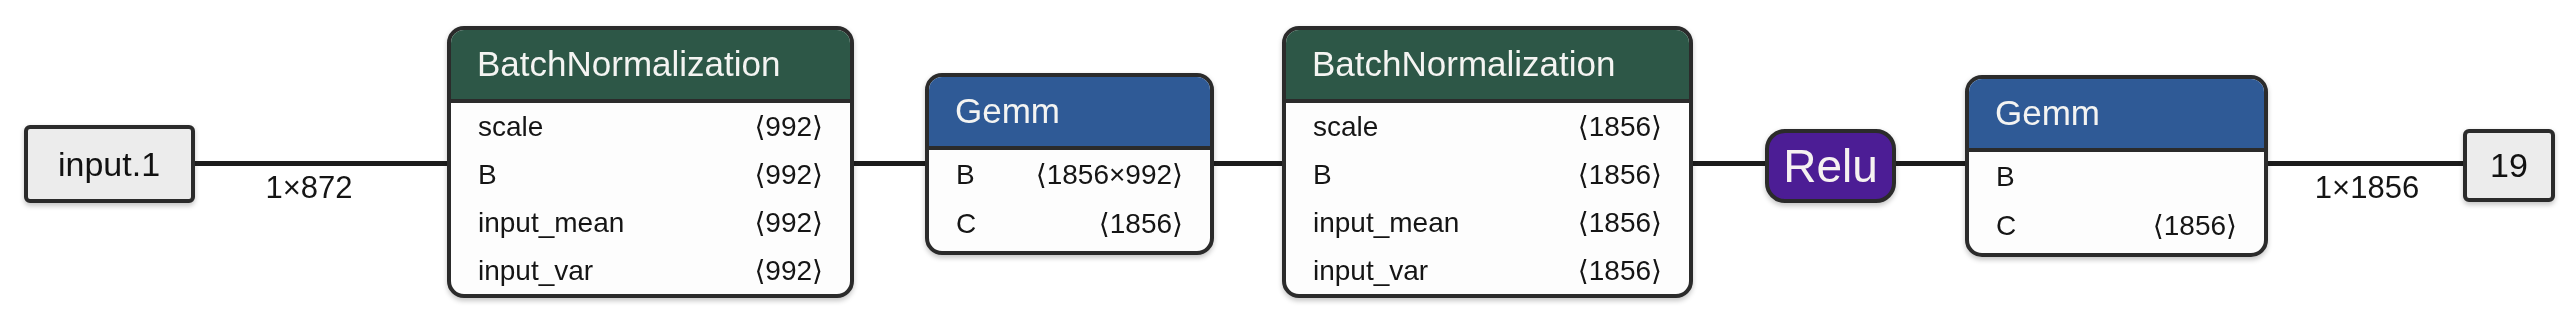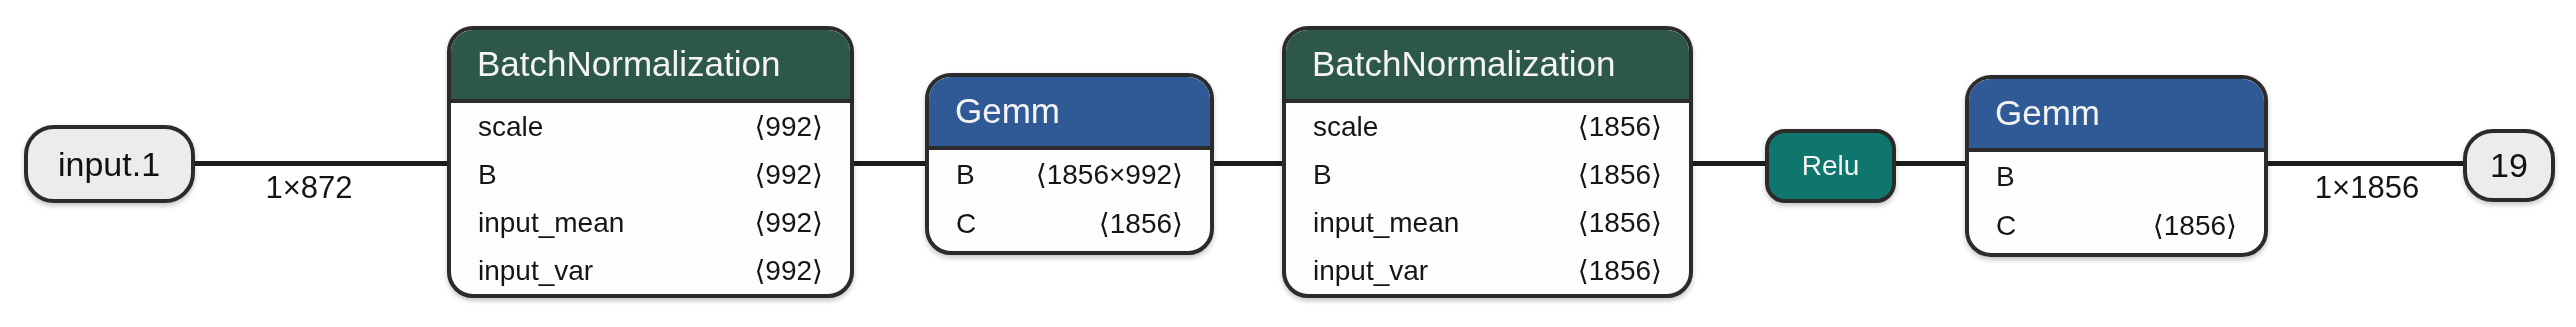--- a/index.html
+++ b/index.html
@@ -34,31 +34,31 @@
   
   .node {
     position: absolute;
     box-sizing: border-box;
     border: 4.5px solid #2b2b2b;
     box-shadow: 0 2.8px 5px rgba(0,0,0,0.22);
   }
   
   .io-node {
     background: #ececec;
-    border-radius: 30px;
+    border-radius: 6px;
     display: flex;
     align-items: center;
     justify-content: center;
     font-size: 34px;
     color: #111111;
   }
   
   .op-node {
     background: #fdfdfd;
-    border-radius: 26px;
+    border-radius: 17px;
     overflow: hidden;
   }
   .hdr {
     box-sizing: border-box;
     height: 73px;
     line-height: 68px;
     padding-left: 26px;
     font-size: 35px;
     color: #f4f4f2;
     border-bottom: 4.5px solid #2b2b2b;
@@ -73,26 +73,26 @@
     padding: 0 27px;
     font-size: 28px;
     color: #151515;
     white-space: nowrap;
   }
   .rows-4 .row { line-height: 48px; }
   .rows-2 .row { line-height: 49px; }
   .row .pv { }
   
   .act-node {
-    background: #0f766e;
+    background: #4c1d95;
     border-radius: 20px;
     display: flex;
     align-items: center;
     justify-content: center;
-    font-size: 28px;
+    font-size: 46px;
     color: #f6f2f1;
   }
 </style>
 </head>
 <body>
 
 <div id="canvas">
 
   <div class="edge" style="left:190px;  width:261px;"></div>
   <div class="edge" style="left:851px; width:78px;"></div>

